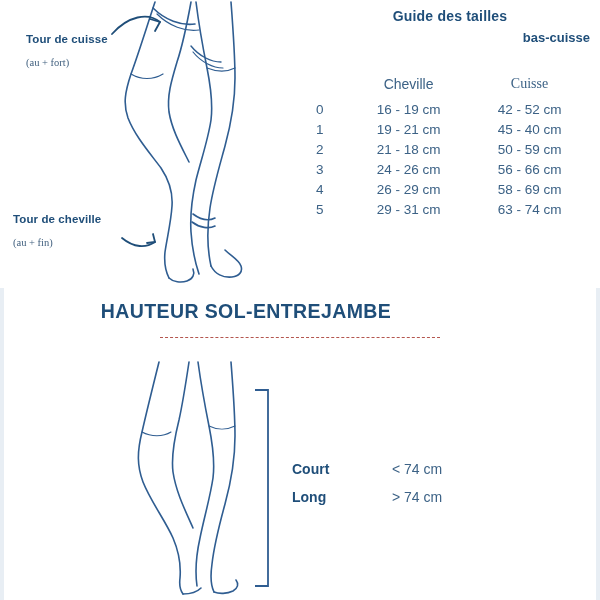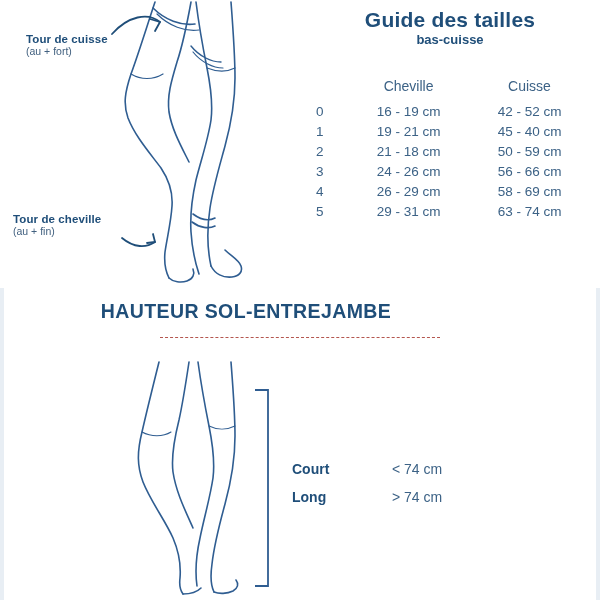--- a/index.html
+++ b/index.html
@@ -32,46 +32,48 @@
     font-size: 11.5px;
     font-weight: bold;
     color: #1f4e79;
     letter-spacing: 0.1px;
     white-space: nowrap;
   }
   .callout .c-sub {
     font-size: 10.5px;
     color: #41607f;
     white-space: nowrap;
-    margin-top: 0;
+    margin-top: 12px;
+    font-family: Liberation Serif, serif;
   }
   .callout-thigh { left: 26px; top: 33px; }
   .callout-ankle { left: 13px; top: 213px; }
 
   .arrow-svg { position: absolute; left: 0; top: 0; pointer-events: none; }
 
   
   .guide {
     position: absolute;
     left: 310px;
     top: 8px;
     width: 280px;
   }
   .guide-title {
-    font-size: 21px;
+    font-size: 14px;
     font-weight: bold;
     color: #1f4e79;
     text-align: center;
     letter-spacing: 0.2px;
   }
   .guide-sub {
     font-size: 13px;
     font-weight: bold;
     color: #1f4e79;
-    text-align: center;
+    text-align: right;
+    margin-top: 6px;
   }
 
   table.size-table {
     margin-top: 31px;
     border-collapse: collapse;
     width: 100%;
     font-size: 13.5px;
     color: #3c6286;
   }
   table.size-table th {
@@ -88,21 +90,21 @@
   }
   table.size-table td.sz {
     width: 34px;
     text-align: left;
     padding-left: 6px;
   }
   table.size-table th.sz { width: 34px; }
   table.size-table td.col-a { width: 108px; }
   table.size-table td.col-b { width: 108px; }
   table.size-table th.col-a { width: 108px; }
-  table.size-table th.col-b { width: 108px; }
+  table.size-table th.col-b { width: 108px; font-family: Liberation Serif, serif; }
 
   
   .section2-title {
     position: absolute;
     left: 0;
     top: 300px;
     width: 492px;
     text-align: center;
     font-size: 19.5px;
     font-weight: bold;

